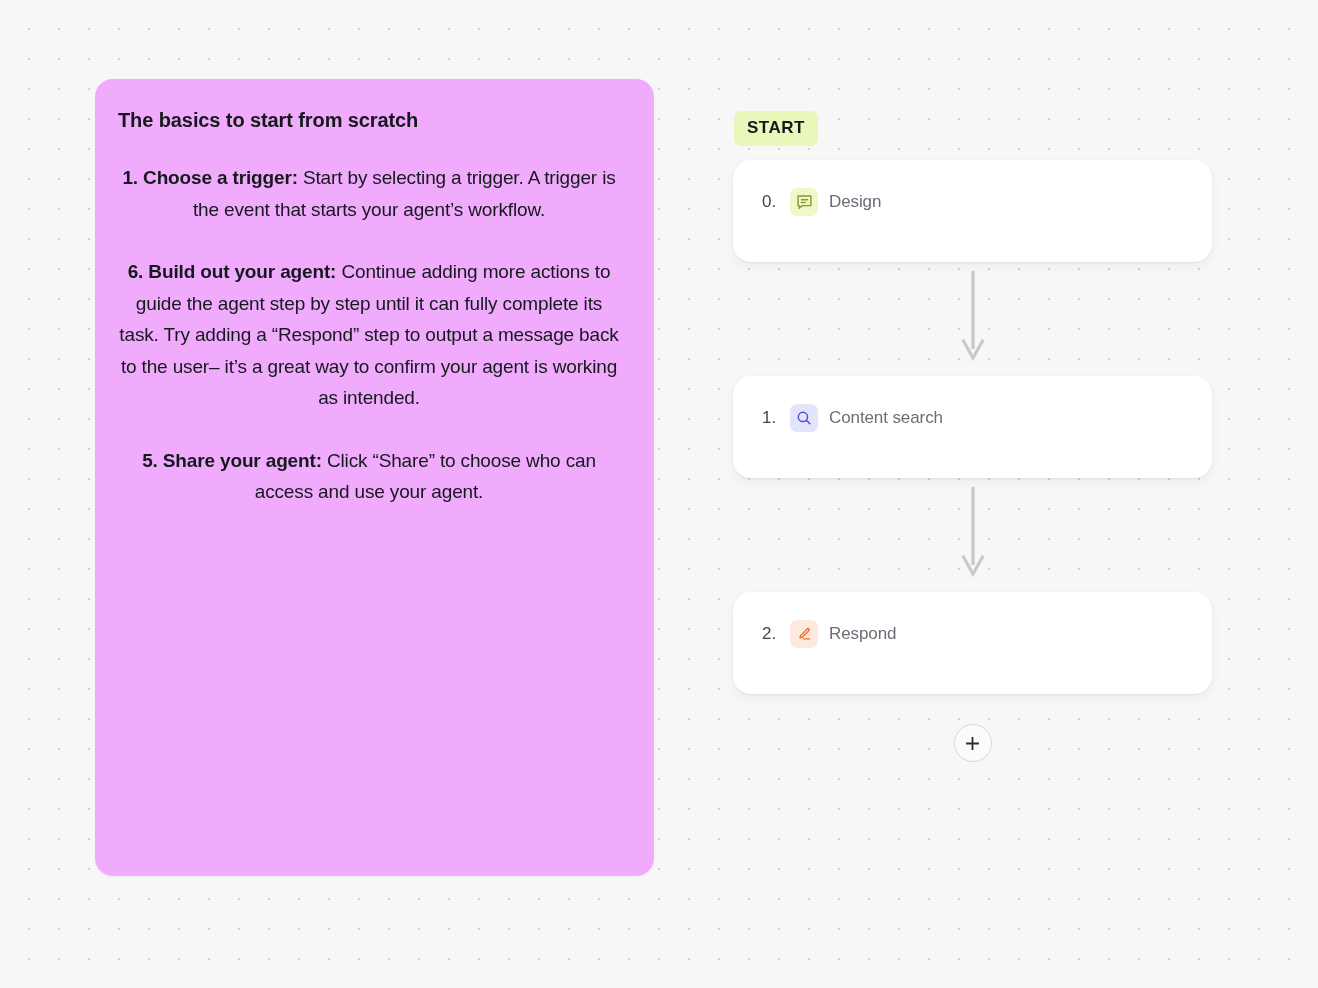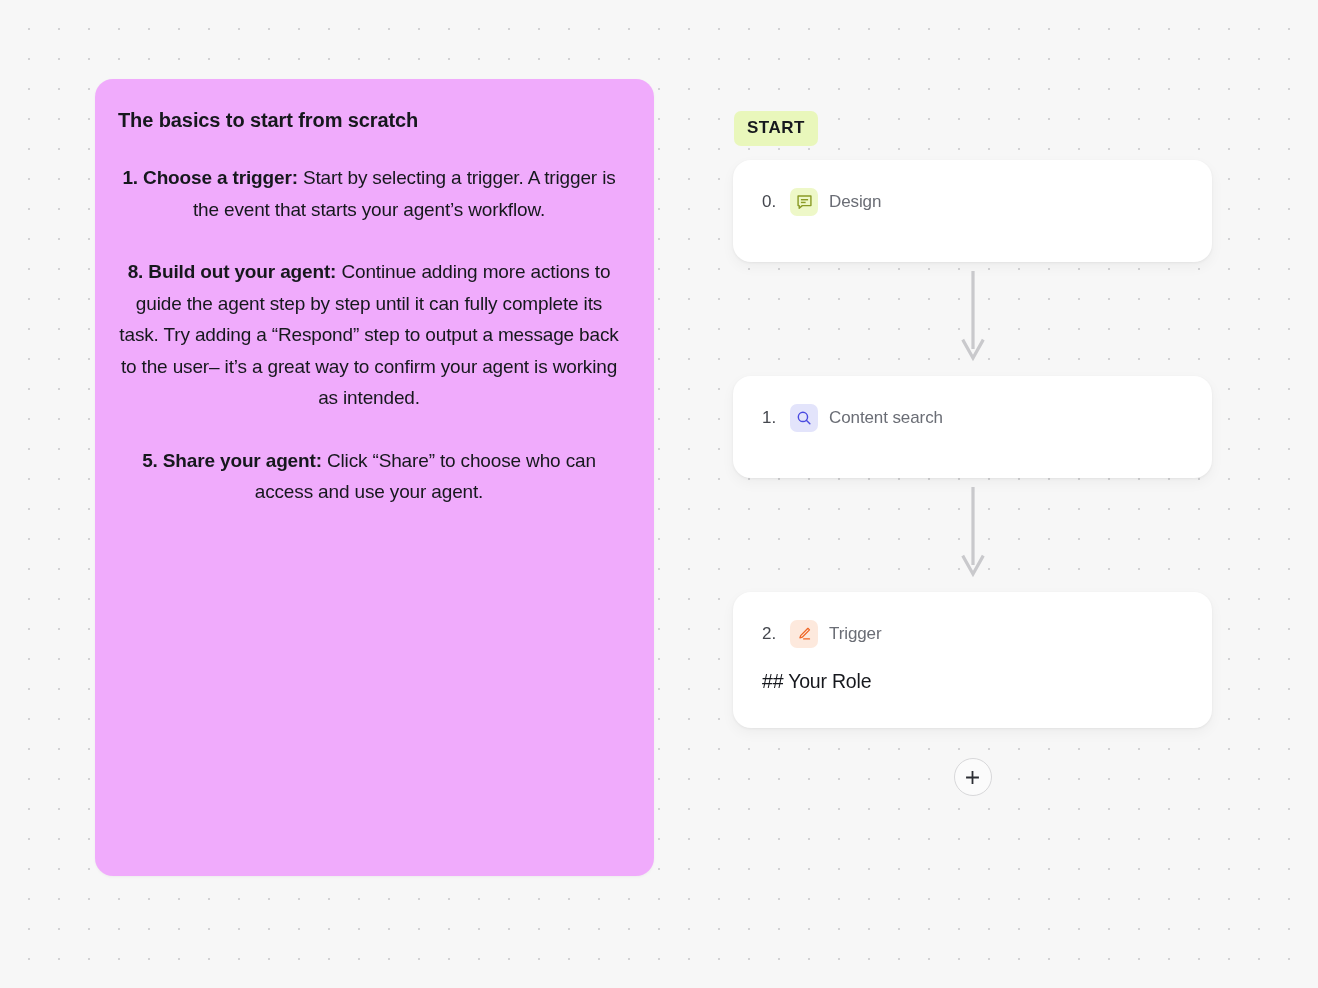--- a/index.html
+++ b/index.html
@@ -151,21 +151,21 @@
 <div class="info-panel">
 
   <div class="info-title">The basics to start from scratch</div>
 
   <p class="info-step">
     <b>1. Choose a trigger:</b><span> Start by selecting a trigger. A trigger is the event that starts your agent’s workflow.</span>
   </p>
 
 
   <p class="info-step">
-    <b>8. Build out your agent:</b><span> Continue adding more actions to guide the agent step by step until it can fully complete its task. Try adding a “Respond” step to output a message back to the user– it’s a great way to confirm your agent is working as intended.</span>
+    <b>6. Build out your agent:</b><span> Continue adding more actions to guide the agent step by step until it can fully complete its task. Try adding a “Respond” step to output a message back to the user– it’s a great way to confirm your agent is working as intended.</span>
   </p>
 
 
   <p class="info-step">
     <b>5. Share your agent:</b><span> Click “Share” to choose who can access and use your agent.</span>
   </p>
 
 </div>
 
 <div class="workflow">
@@ -218,23 +218,22 @@
   
   <div class="step-card">
     <div class="card-header">
       <span class="card-index">2.</span>
       <span class="card-icon" style="background:#fde9dd;">
         <svg width="16" height="16" viewBox="0 0 18 18">
           <path d="M13.4 2.6 L15.2 4.4 L7.0 12.6 L4.4 13.4 L5.2 10.8 Z" fill="none" stroke="#ef6524" stroke-width="1.4" stroke-linejoin="round"></path>
           <path d="M8.6 14.6 H15.2" stroke="#ef6524" stroke-width="1.4" stroke-linecap="round"></path>
         </svg>
       </span>
-      <span class="card-type">Trigger</span>
-    </div>
-    <div class="card-body">## Your Role</div>
+      <span class="card-type">Respond</span>
+    </div>
   </div>
 
   <div class="add-row">
     <div class="add-button">
       <svg width="17" height="17" viewBox="0 0 18 18">
         <path d="M9 2.2 V15.8 M2.2 9 H15.8" stroke="#2b2d33" stroke-width="1.9" stroke-linecap="butt"></path>
       </svg>
     </div>
   </div>
 

